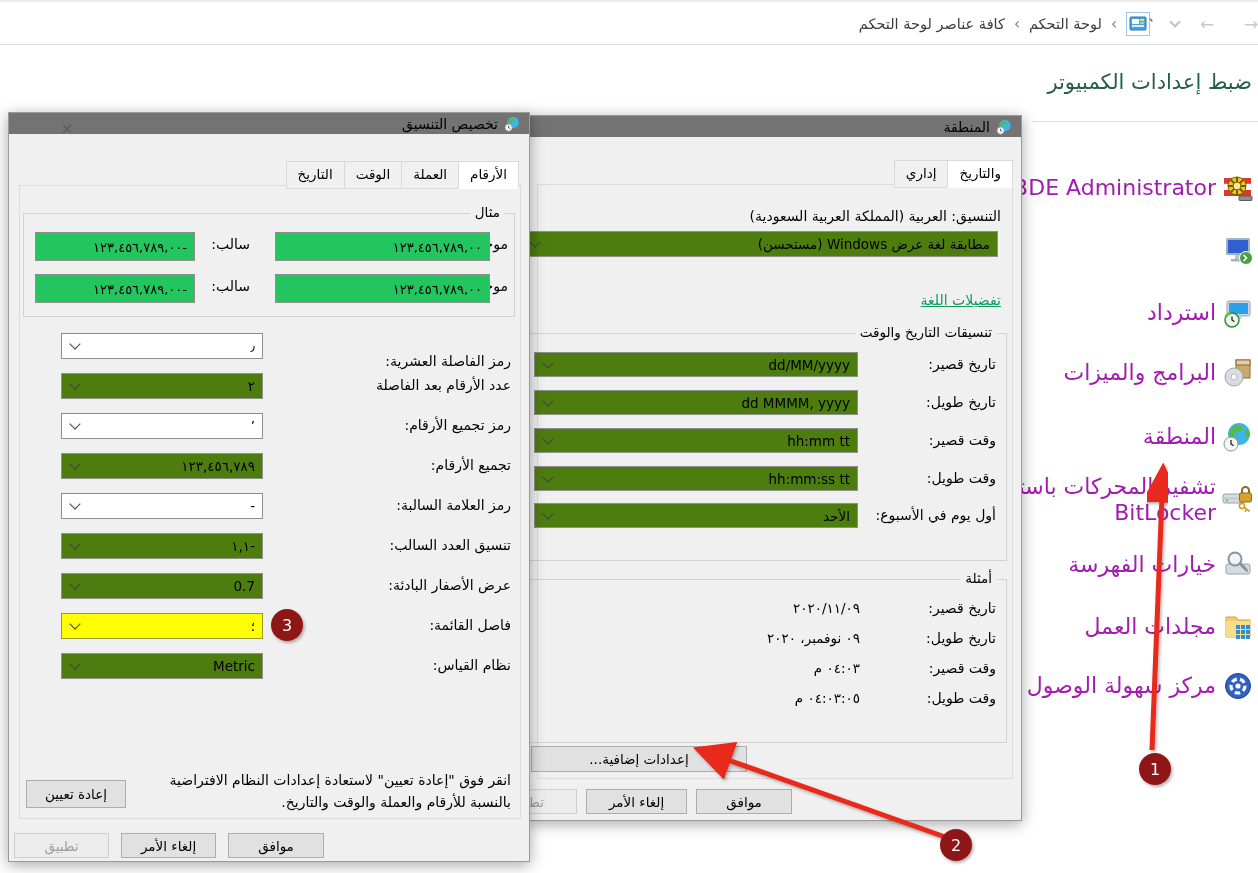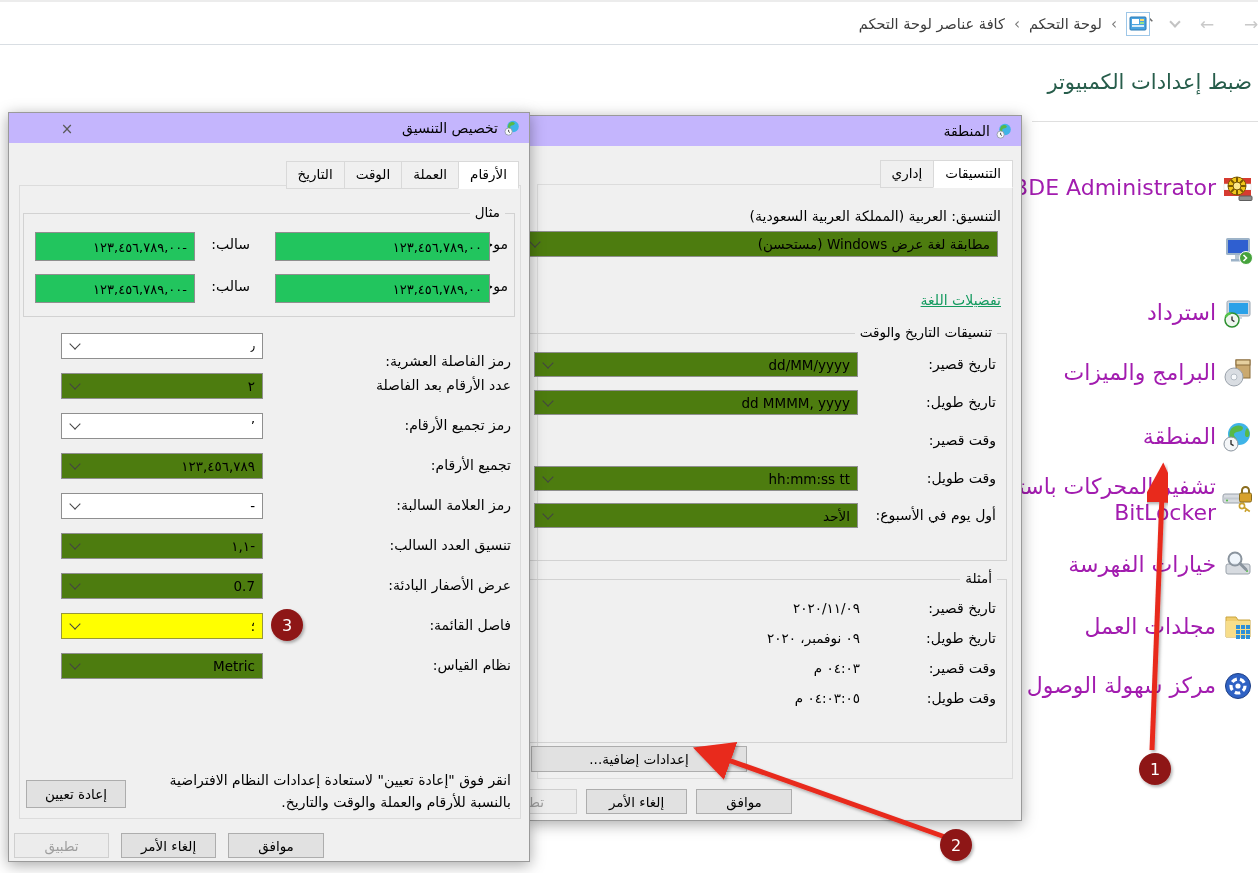--- a/index.html
+++ b/index.html
@@ -24,21 +24,21 @@
   .ab-iconbox { width:24px; height:24px; border:1px solid #9ec7e8; display:flex; align-items:center; justify-content:center; background:#fff; }
 
   
   .cp-title { position:absolute; right:6px; top:70px; font-size:21px; color:#275d4b; z-index:1; }
   .cp-sep { position:absolute; left:1032px; right:0; top:121px; height:1px; background:#dfdfdf; z-index:1; }
   .cp-item-label { position:absolute; color:#a21caf; font-size:22px; line-height:26px; text-align:right; z-index:1; cursor:pointer; }
   .cp-icon { position:absolute; width:32px; height:32px; z-index:1; }
 
   
   .dialog { position:absolute; background:#f0f0f0; border:1px solid #9a9a9a; box-shadow:0 3px 14px rgba(0,0,0,.35); }
-  .titlebar { position:absolute; top:0; left:0; right:0; height:30px; background:#c4b5fd;
+  .titlebar { position:absolute; top:0; left:0; right:0; height:21px; background:#737373;
     display:flex; align-items:center; gap:6px; padding-right:9px; font-size:14px; color:#000; }
   .close-x { position:absolute; top:5px; width:28px; height:22px; display:flex; align-items:center;
     justify-content:center; font-size:15px; color:#5a5a5a; cursor:pointer; }
   .tabstrip { position:absolute; display:flex; direction:rtl; z-index:3; }
   .tab { padding:4px 11px 5px 11px; font-size:13.5px; border:1px solid #d9d9d9; background:#f0f0f0;
     margin-left:-1px; position:relative; cursor:pointer; white-space:nowrap; }
   .tab.active { background:#fff; border-bottom:1px solid #fff; z-index:4; padding-bottom:6px; }
   .tabpage { position:absolute; background:#f0f0f0; border:1px solid #dcdcdc; z-index:2; }
   .group { position:absolute; border:1px solid #d2d2d2; z-index:5; }
   .legend { position:absolute; top:-10px; right:9px; background:#f0f0f0; padding:0 5px; font-size:13.5px; color:#000; }
@@ -191,21 +191,21 @@
     <div class="titlebar">
       <svg width="16" height="16" viewBox="0 0 16 16">
         <circle cx="9" cy="6.5" r="5.8" fill="#3fb4e8"></circle>
         <path d="M5 3.5c1.8-1.8 4.5-2 5.6-.5.8 1-.8 2-1.9 2.2-1.4.3-2.8.6-2.4 2.3.3 1.2-1.2 1.8-2 1A5.8 5.8 0 0 1 5 3.5z" fill="#58b947"></path>
         <circle cx="4.6" cy="11.6" r="3.6" fill="#f7f9fb" stroke="#8a949e" stroke-width=".8"></circle>
         <path d="M4.6 9.8v1.8l1.3.9" stroke="#333" stroke-width=".9" fill="none"></path>
       </svg>
       <span>المنطقة</span>
     </div>
     <div class="tabstrip" style="top:44px; right:8px">
-      <span class="tab active">التنسيقات</span>
+      <span class="tab active">والتاريخ</span>
       <span class="tab">إداري</span>
     </div>
     <div class="tabpage" style="left:8px; right:8px; top:68px; height:710px; height:595px"></div>
 
     <div class="flabel" style="right:20px; top:92px">التنسيق: العربية (المملكة العربية السعودية)</div>
     <div class="combo" style="left:-8px; top:115px; width:477px; height:26px">
       <span class="chev"></span>
       <span class="val rtl">مطابقة لغة عرض Windows (مستحسن)</span>
     </div>
     <div class="link" style="right:20px; top:176px">تفضيلات اللغة</div>
@@ -219,20 +219,24 @@
         <span class="val ltr">dd/MM/yyyy</span>
       </div>
 
       <div class="flabel" style="right:10px; top:60px">تاريخ طويل:</div>
       <div class="combo" style="left:8px; top:56px; width:324px; height:25px">
         <span class="chev"></span>
         <span class="val ltr">dd MMMM, yyyy</span>
       </div>
 
       <div class="flabel" style="right:10px; top:98px">وقت قصير:</div>
+      <div class="combo" style="left:8px; top:94px; width:324px; height:25px">
+        <span class="chev"></span>
+        <span class="val ltr">hh:mm tt</span>
+      </div>
 
       <div class="flabel" style="right:10px; top:136px">وقت طويل:</div>
       <div class="combo" style="left:8px; top:132px; width:324px; height:25px">
         <span class="chev"></span>
         <span class="val ltr">hh:mm:ss tt</span>
       </div>
 
       <div class="flabel" style="right:10px; top:173px">أول يوم في الأسبوع:</div>
       <div class="combo" style="left:8px; top:169px; width:324px; height:25px">
         <span class="chev"></span>

